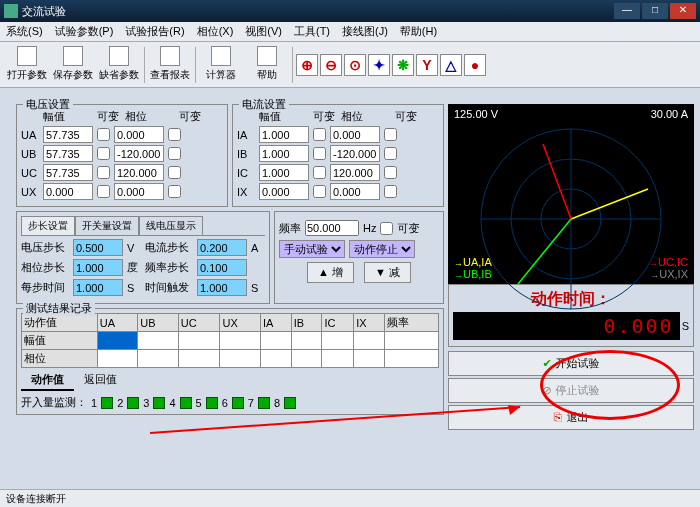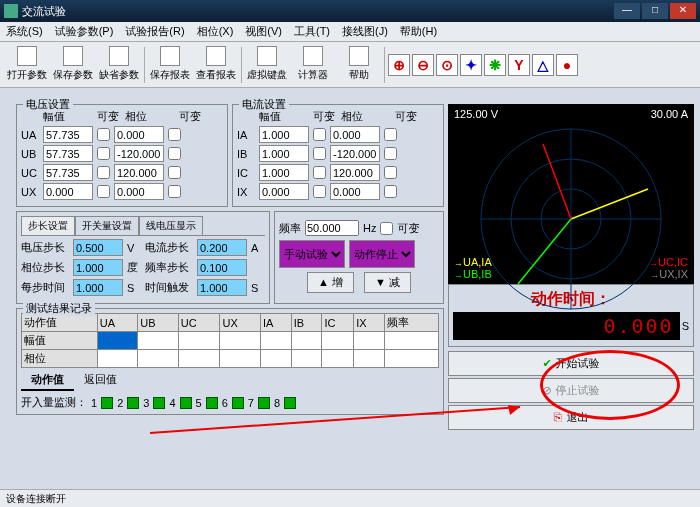--- a/index.html
+++ b/index.html
@@ -57,21 +57,21 @@
 .rtab.active{font-weight:bold;border-bottom:2px solid #000}
 .ioline{display:flex;align-items:center;gap:4px;margin-top:4px}
 .iobox{width:12px;height:12px;background:#0a0;border:1px solid #050}
 .actpanel{border:1px solid #888;padding:4px;margin-bottom:4px}
 .acttime{font-size:16px;color:#c00;font-weight:bold;text-align:center}
 .digi{background:#000;color:#c00;font-family:monospace;font-size:20px;padding:2px 6px;letter-spacing:2px;text-align:right;margin:2px 0}
 .actbtn{width:100%;padding:4px;margin:2px 0;border:1px solid #888;background:#e8ecf0;cursor:pointer;display:flex;align-items:center;gap:4px;justify-content:center}
 .status{position:absolute;bottom:0;left:0;right:0;height:18px;background:#e8ecf0;border-top:1px solid #aaa;padding:2px 6px;font-size:10px}
 .redcirc{position:absolute;border:3px solid #e00;border-radius:50%;width:140px;height:70px;right:20px;top:350px;pointer-events:none;z-index:10}
 .redarr{position:absolute;top:405px;left:150px;width:380px;height:30px;pointer-events:none;z-index:10}
-select.sel{height:28px;border:1px solid #888;background:#a21caf}
+select.sel{height:18px;border:1px solid #888;background:#c4b5fd}
 </style>
 </head>
 <body>
 
 <div class="titlebar">
   <div class="ticon"></div>
   <span>交流试验</span>
   <div class="winbtns">
     <div class="winbtn">—</div>
     <div class="winbtn">□</div>
@@ -99,31 +99,23 @@
       <div class="ti"></div>
       <div class="tl">保存参数</div>
     </div>
   <div class="tbtn">
       <div class="ti"></div>
       <div class="tl">缺省参数</div>
     </div>
   <div class="tsep"></div>
   <div class="tbtn">
       <div class="ti"></div>
-      <div class="tl">保存报表</div>
-    </div>
-  <div class="tbtn">
-      <div class="ti"></div>
       <div class="tl">查看报表</div>
     </div>
   <div class="tsep"></div>
-  <div class="tbtn">
-      <div class="ti"></div>
-      <div class="tl">虚拟键盘</div>
-    </div>
   <div class="tbtn">
       <div class="ti"></div>
       <div class="tl">计算器</div>
     </div>
   <div class="tbtn">
       <div class="ti"></div>
       <div class="tl">帮助</div>
     </div>
   <div class="tsep"></div>
   <div class="ricon" style="color:#c00">⊕</div>

